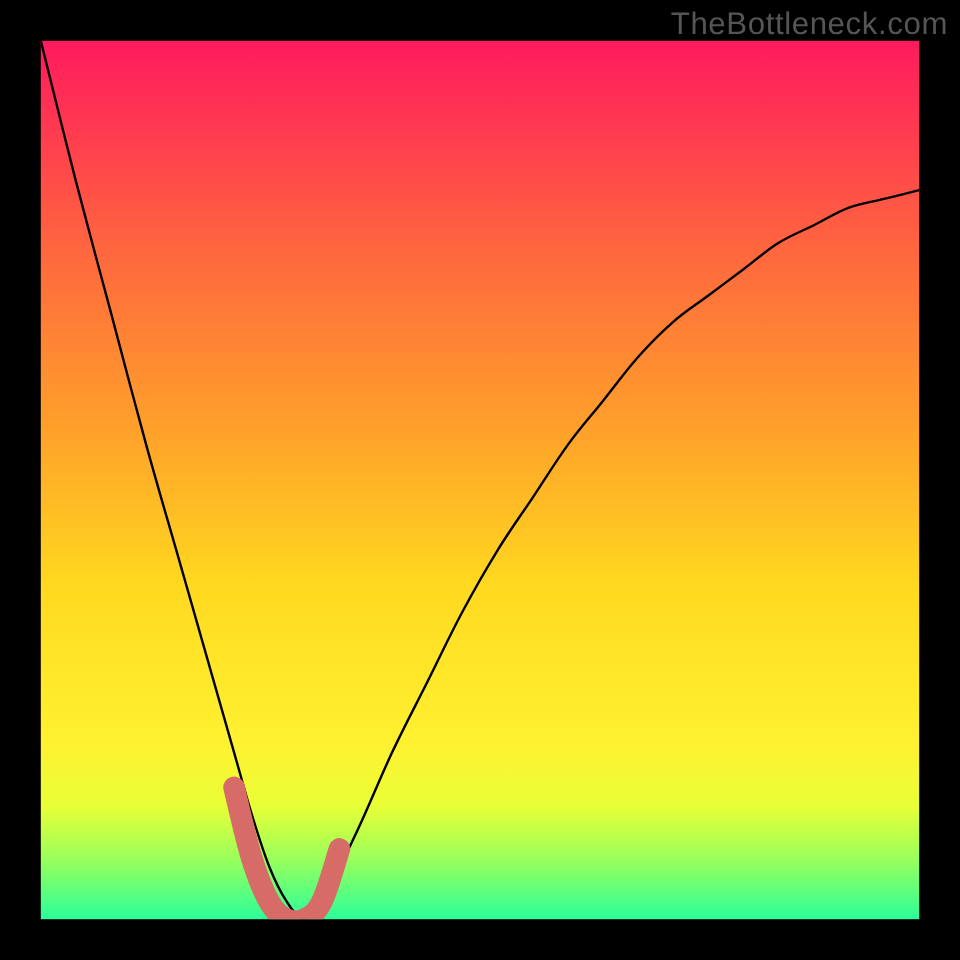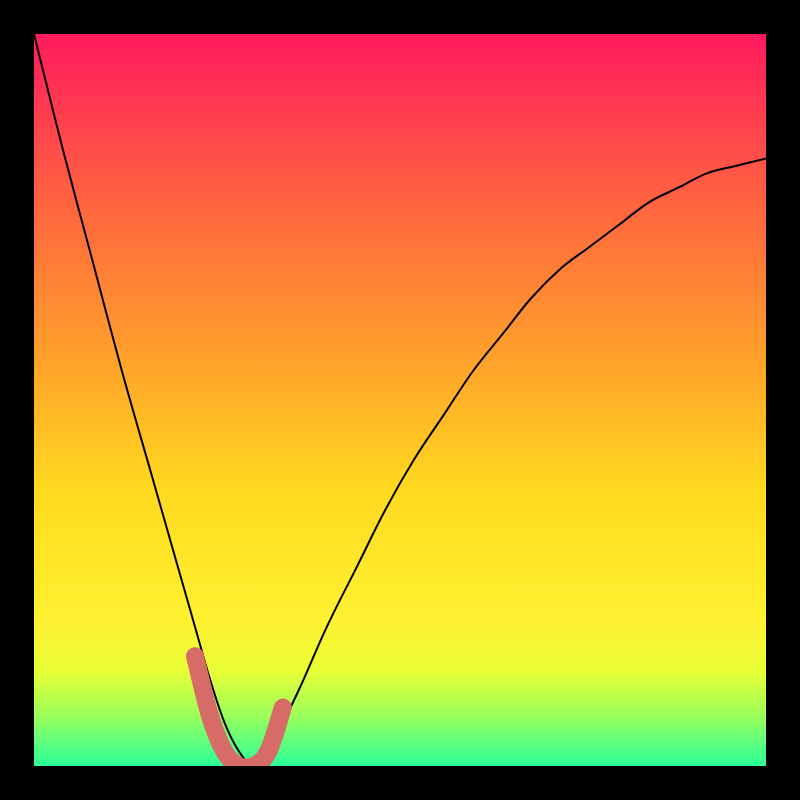--- a/index.html
+++ b/index.html
@@ -42,13 +42,14 @@
 </head>
 <body>
 
 <div class="frame">
   <div class="plot-area">
     <svg class="svg-layer" viewBox="0 0 732 732" preserveAspectRatio="none">
       <path id="curve-path" fill="none" stroke="#000" stroke-width="2" d="M 0 0 C 5.2704 21.0816, 18.7392 76.2744, 29.28 117.12 C 39.820800000000006 157.9656, 48.0192 187.39200000000002, 58.56 226.92000000000002 C 69.1008 266.448, 77.2992 298.5096, 87.84 336.71999999999997 C 98.38080000000001 374.93039999999996, 106.5792 402.30719999999997, 117.12 439.2 C 127.66080000000001 476.0928, 138.4944 514.0104000000001, 146.4 541.6800000000001 C 154.3056 569.3496, 155.7696 574.4736, 161.04 592.92 C 166.3104 611.3663999999999, 170.4096 627.0311999999999, 175.68 644.16 C 180.9504 661.2888, 185.0496 674.904, 190.32 688.08 C 195.5904 701.2560000000001, 199.6896 709.4544000000001, 204.96 717.36 C 210.2304 725.2656, 214.3296 732, 219.6 732 C 224.8704 732, 226.33440000000002 730.5360000000001, 234.24 717.36 C 242.1456 704.184, 252.9792 681.1992, 263.52 658.8 C 274.0608 636.4007999999999, 282.2592 615.3191999999999, 292.8 592.92 C 303.3408 570.5208, 311.5392 555.4416, 322.08 534.36 C 332.6208 513.2784, 340.8192 495.564, 351.36 475.8 C 361.9008 456.036, 370.0992 441.6888, 380.64 424.56 C 391.1808 407.4312, 399.3792 396.4512, 409.92 380.64 C 420.4608 364.8288, 428.6592 351.2136, 439.2 336.71999999999997 C 449.7408 322.22639999999996, 457.9392 313.296, 468.48 300.12 C 479.0208 286.944, 487.21920000000006 275.3784, 497.76000000000005 263.52 C 508.30080000000004 251.66159999999996, 516.4992 243.46319999999994, 527.04 234.23999999999995 C 537.5808 225.01679999999996, 545.7792000000001 220.18559999999997, 556.32 212.27999999999997 C 566.8608 204.37439999999998, 575.0592 198.22560000000004, 585.6 190.32000000000005 C 596.1408 182.41440000000006, 604.3392 174.948, 614.88 168.36 C 625.4208 161.77200000000002, 633.6192 158.99040000000005, 644.16 153.72000000000003 C 654.7008 148.4496, 662.8992000000001 143.03279999999992, 673.44 139.07999999999993 C 683.9808 135.12719999999993, 692.1792 134.39519999999996, 702.72 131.76 C 713.2608 129.12480000000002, 726.7296 125.75760000000004, 732 124.44000000000005"></path>
       <path id="highlight-path" fill="none" stroke="#d66b68" stroke-width="18" stroke-linecap="round" stroke-linejoin="round" d="M 161.04 622.2 C 163.6752 632.7408, 170.4096 663.6312, 175.68 680.76 C 180.9504 697.8888, 185.0496 708.1368, 190.32 717.36 C 195.5904 726.5832, 199.6896 729.3648000000001, 204.96 732 C 210.2304 734.6351999999999, 214.3296 734.6351999999999, 219.6 732 C 224.8704 729.3648000000001, 228.9696 727.9008, 234.24 717.36 C 239.5104 706.8192, 246.24480000000003 681.3456000000001, 248.88000000000002 673.44"></path>
     </svg>
   </div>
+  <div class="watermark">TheBottleneck.com</div>
 </div>
 
 </body></html>

